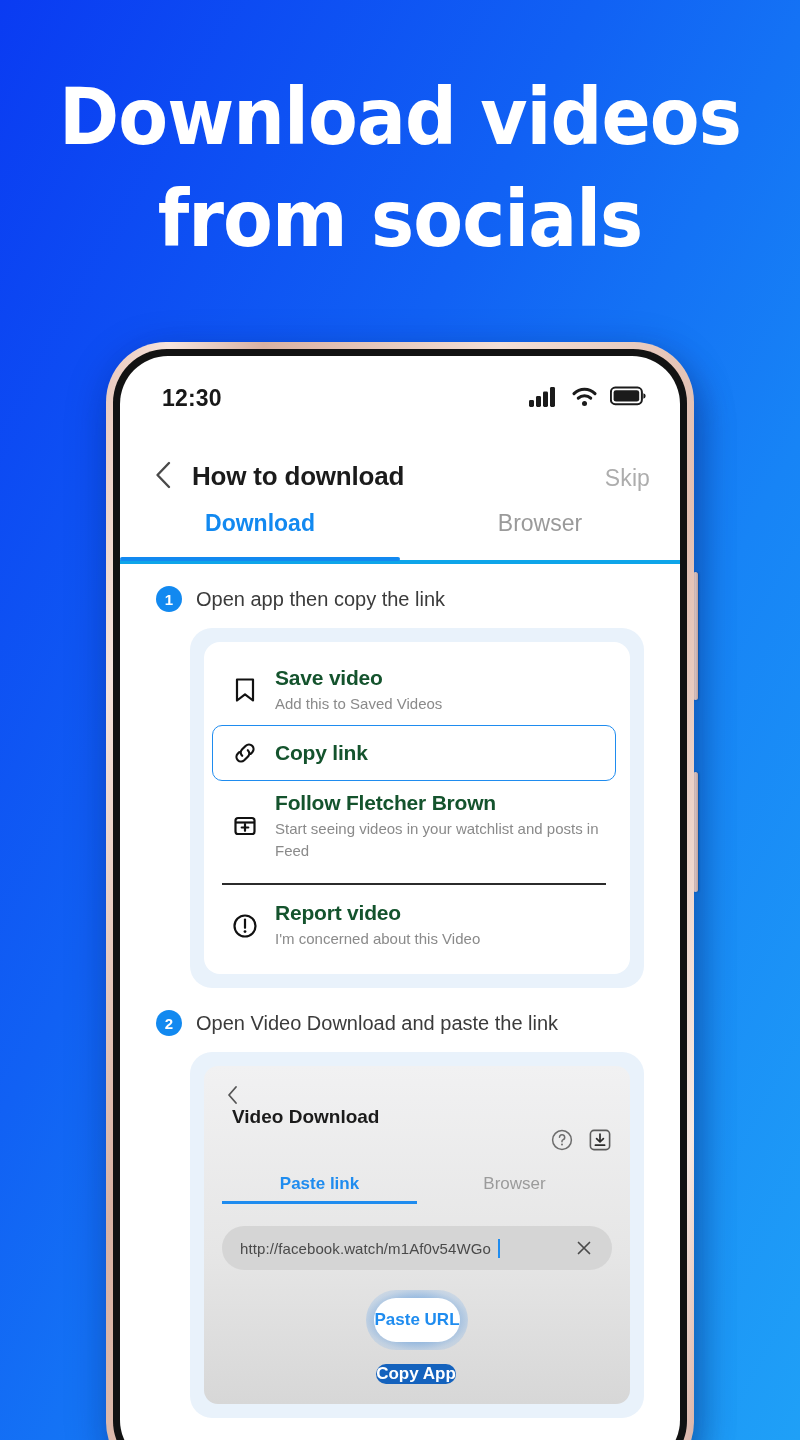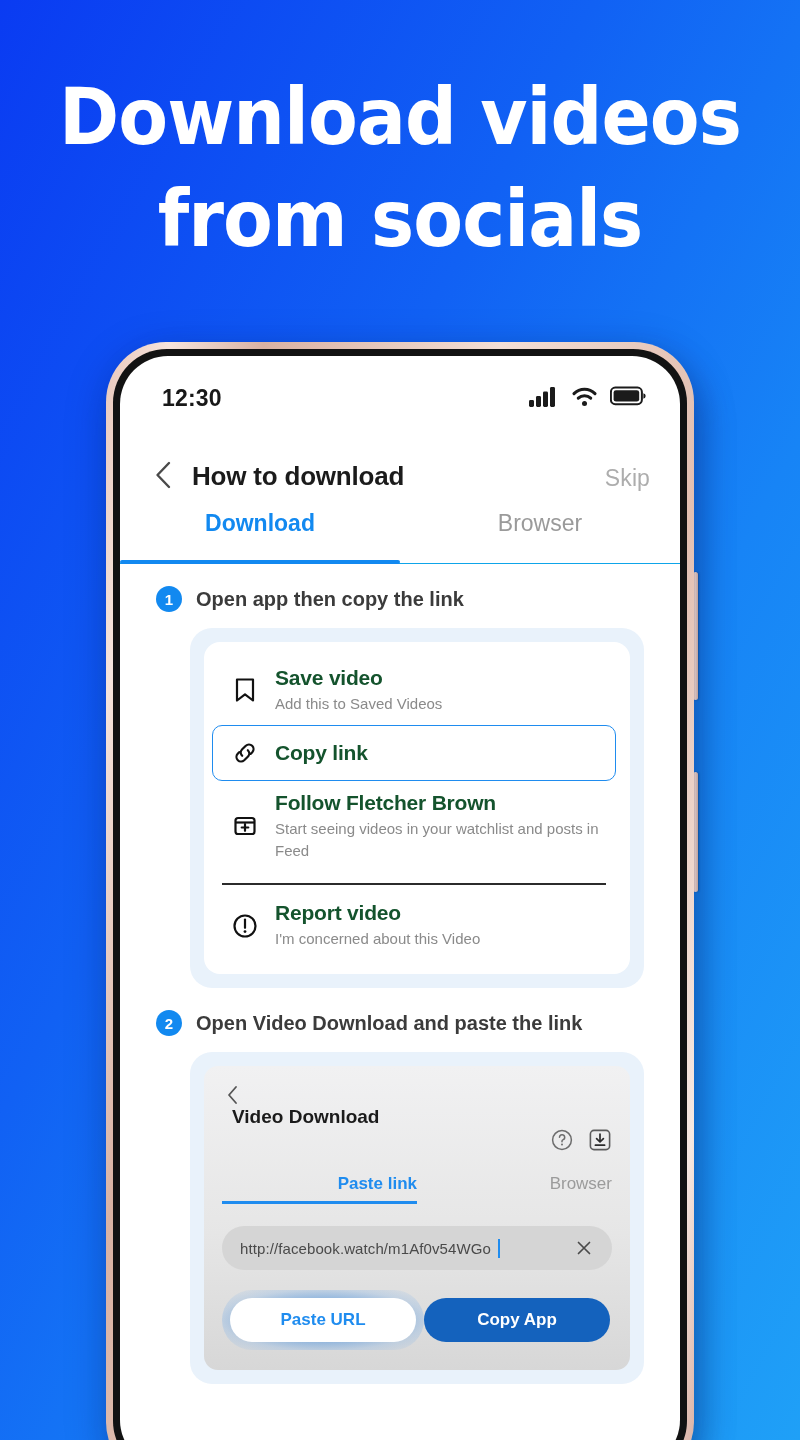--- a/index.html
+++ b/index.html
@@ -134,21 +134,21 @@
     margin-left: auto;
     font-size: 23px;
     color: #adadad;
     letter-spacing: .1px;
   }
 
   
   .tabs {
     display: flex;
     height: 62px;
-    border-bottom: 1px solid #0ea5e9;
+    border-bottom: 4px solid #0ea5e9;
     margin-top: 10px;
   }
   .tab {
     flex: 1;
     text-align: center;
     font-size: 23px;
     color: #9a9a9a;
     position: relative;
     padding-top: 8px;
   }
@@ -177,21 +177,20 @@
     font-weight: 700;
     display: flex;
     align-items: center;
     justify-content: center;
     flex: none;
   }
   .step-text {
     margin-left: 14px;
     font-size: 20px;
     color: #3b3b3b;
-    font-weight: bold;
   }
 
   
   .outer-card {
     margin: 16px 36px 0 70px;
     background: #e9f2fb;
     border-radius: 22px;
     padding: 14px;
   }
   .inner-card {
@@ -264,21 +263,21 @@
     align-items: center;
     gap: 14px;
   }
 
   .mockup-tabs {
     display: flex;
     margin-top: 18px;
   }
   .mockup-tab {
     flex: 1;
-    text-align: right;
+    text-align: center;
     font-size: 17px;
     color: #9b9b9b;
     padding-bottom: 10px;
     position: relative;
   }
   .mockup-tab.active { color: #1f8cef; font-weight: 600; }
   .mockup-tab.active::after {
     content: "";
     position: absolute;
     left: 0; right: 0; bottom: 0;
@@ -306,22 +305,24 @@
     background: #1f8cef;
     margin-left: 7px;
   }
   .url-clear {
     margin-left: auto;
     width: 20px; height: 20px;
   }
 
   .mockup-buttons {
     display: flex;
+    gap: 14px;
     margin-top: 20px;
     align-items: center;
+    flex-direction: column;
   }
   .btn-paste-wrap {
     flex: 1;
     padding: 8px;
     border-radius: 32px;
     background: radial-gradient(ellipse at center, rgba(56,135,220,.55) 42%, rgba(120,175,235,.28) 72%, rgba(150,195,240,0) 100%);
     display: flex;
   }
   .btn-paste {
     flex: 1;

